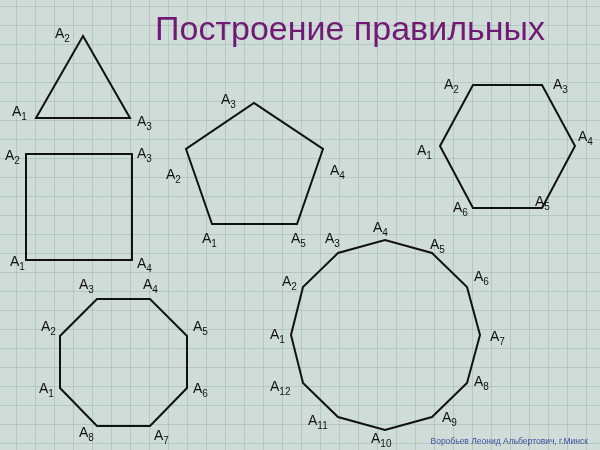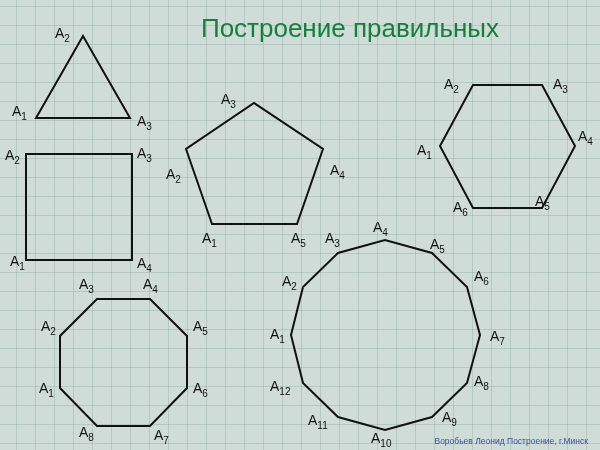--- a/index.html
+++ b/index.html
@@ -8,21 +8,21 @@
     background-color:#cfdcd7;
     background-image:
       linear-gradient(to right, rgba(150,175,168,0.45) 1px, transparent 1px),
       linear-gradient(to bottom, rgba(150,175,168,0.45) 1px, transparent 1px);
     background-size:19px 19px;
     background-position:16px 6px;
     font-family:"Liberation Sans", sans-serif;
   }
   .title {
     position:absolute; left:150px; top:12px; width:400px;
-    text-align:center; font-size:26px; line-height:32px; color:#15803d;
+    text-align:center; font-size:34px; line-height:32px; color:#701a75;
   }
   svg.canvas { position:absolute; left:0; top:0; }
   .lbl { font-family:"Liberation Sans", sans-serif; font-size:14px; fill:#111; }
   .sub { font-size:10px; }
   .footer {
     position:absolute; right:12px; bottom:4px; font-size:8.5px; color:#3a4fa0;
   }
 </style>
 </head>
 <body>
@@ -83,13 +83,13 @@
       <text x="474" y="281" class="lbl">A<tspan class="sub" dy="4">6</tspan></text>
       <text x="490" y="341" class="lbl">A<tspan class="sub" dy="4">7</tspan></text>
       <text x="474" y="386" class="lbl">A<tspan class="sub" dy="4">8</tspan></text>
       <text x="442" y="422" class="lbl">A<tspan class="sub" dy="4">9</tspan></text>
       <text x="371" y="443" class="lbl">A<tspan class="sub" dy="4">10</tspan></text>
       <text x="308" y="425" class="lbl">A<tspan class="sub" dy="4">11</tspan></text>
       <text x="270" y="391" class="lbl">A<tspan class="sub" dy="4">12</tspan></text>
     </g>
   </svg>
 
-<div class="footer">Воробьев Леонид Построение, г.Минск</div>
+<div class="footer">Воробьев Леонид Альбертович, г.Минск</div>
 
 </body></html>

